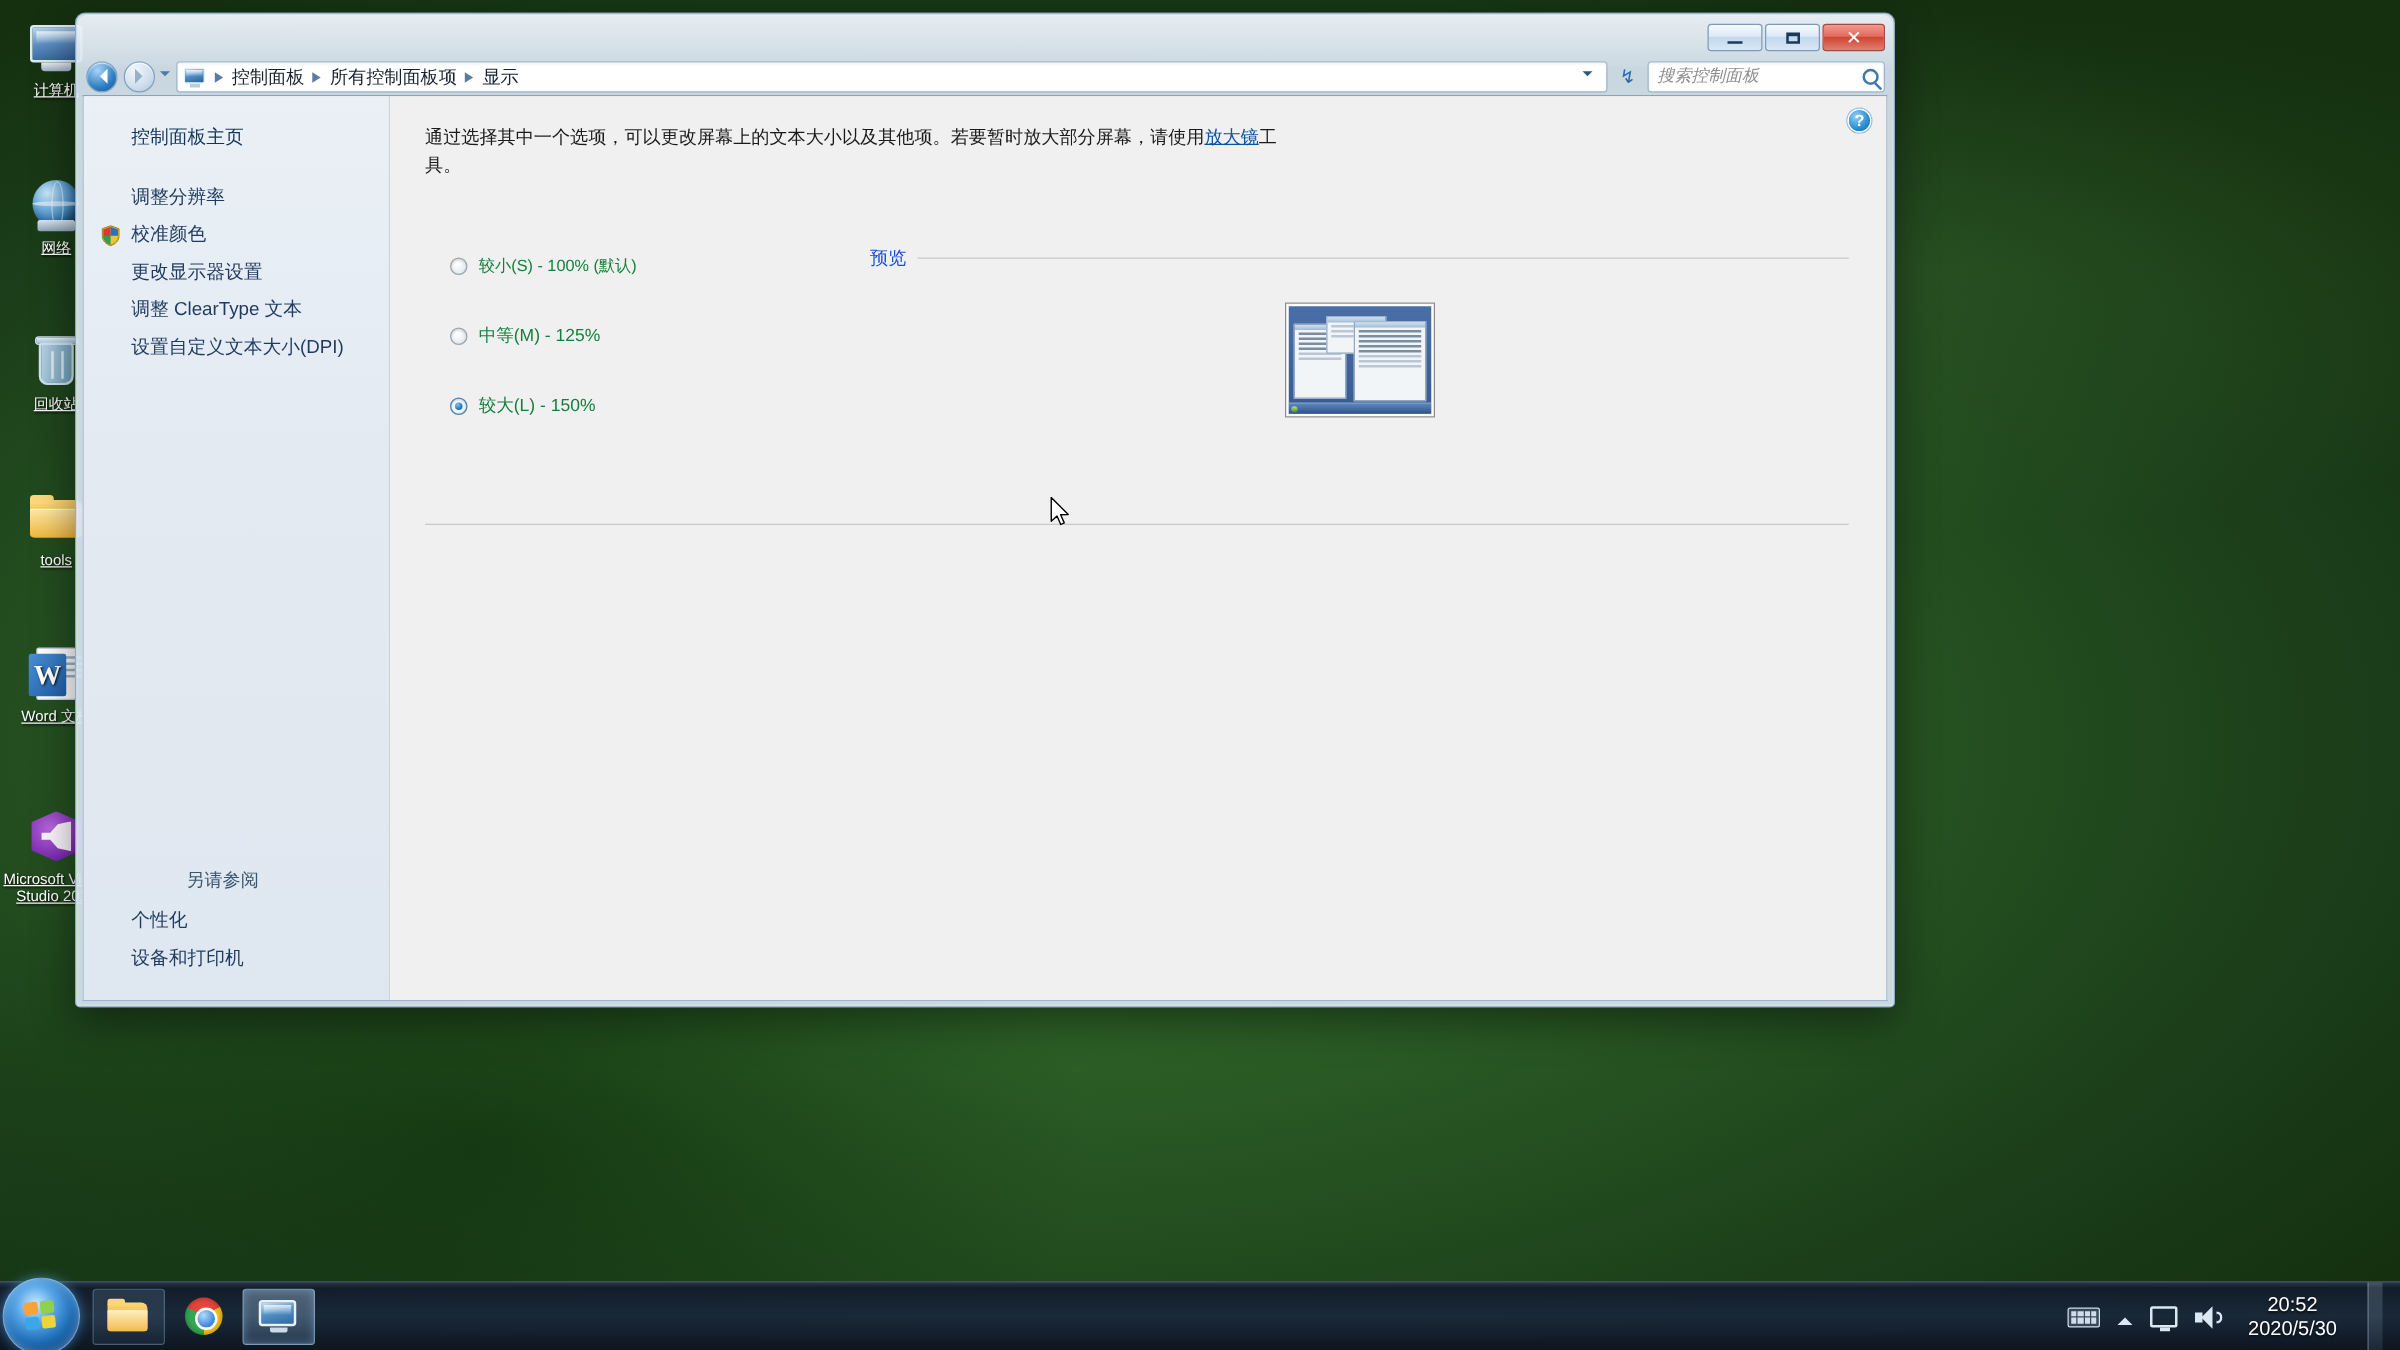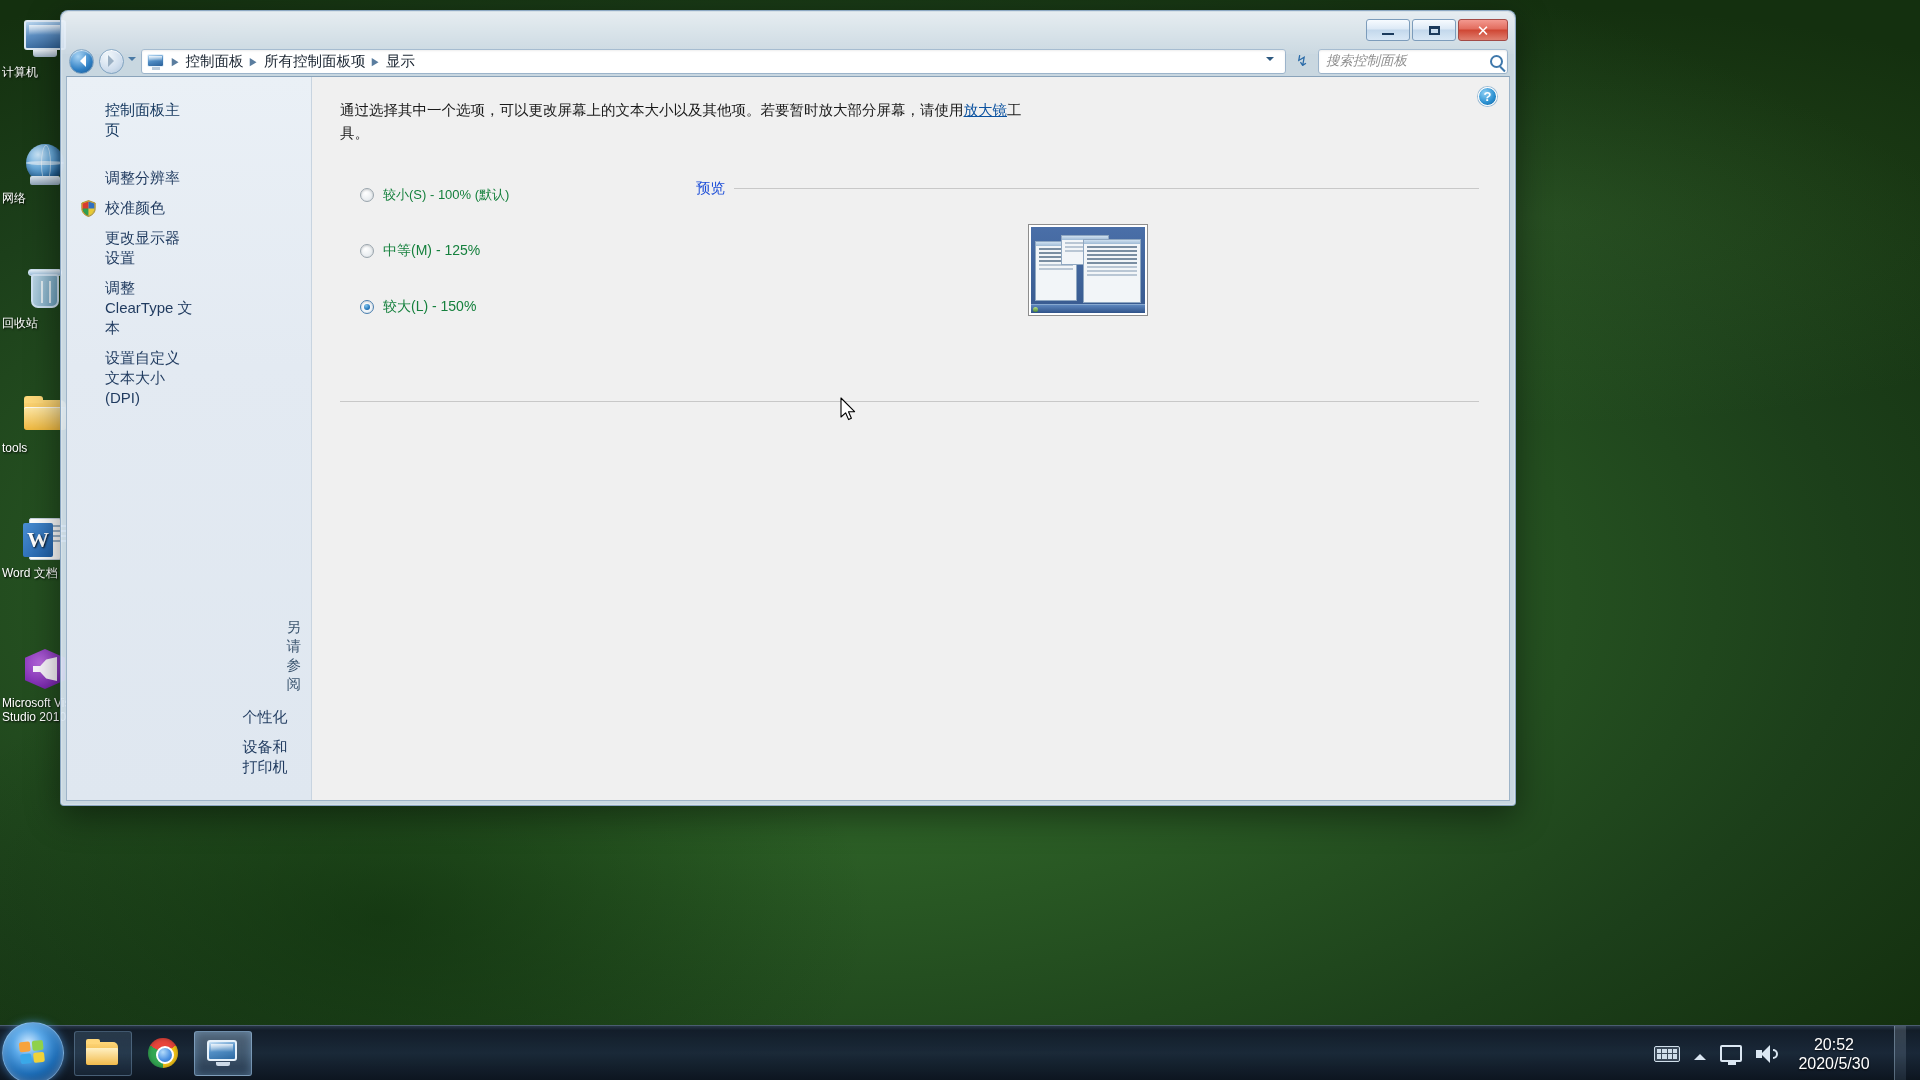--- a/index.html
+++ b/index.html
@@ -22,26 +22,27 @@
     position:absolute; inset:0;
     background:
       radial-gradient(ellipse 700px 400px at 20% 85%, rgba(10,40,8,.55), transparent 70%),
       radial-gradient(ellipse 900px 300px at 80% 20%, rgba(90,150,70,.18), transparent 70%);
   }
 
   
   .desk-icon {
     position: absolute;
     width: 86px;
-    text-align: left;
+    text-align: center;
     color: #fff;
     font-size: 12px;
     line-height: 14px;
     text-shadow: 1px 1px 2px rgba(0,0,0,.9);
     z-index: 2;
+    text-decoration: underline;
   }
   .desk-icon .glyph {
     width: 48px; height: 48px;
     margin: 0 auto 3px;
     position: relative;
   }
   .desk-icon .cap { display:block; word-break: break-all; }
 
   
   .ic-computer .scr {
@@ -282,21 +283,21 @@
     overflow:hidden;
   }
 
   
   .leftpane{
     width: 245px; flex:none;
     background: linear-gradient(180deg,#eaf0f6 0%, #e3eaf2 40%, #dfe7f0 100%);
     border-right:1px solid #c8d4e0;
     padding: 18px 0 0 0;
     position:relative;
-    display:flex; flex-direction: row;
+    display:flex; flex-direction: column;
   }
   .lp-top{ padding-left: 0; }
   .lp-link{
     font-size: 15px;
     color:#1f3a5f;
     padding: 5px 10px 5px 38px;
     line-height: 20px;
     position:relative;
   }
   .lp-home{ margin-bottom: 18px; color:#12355c; }
@@ -330,21 +331,21 @@
     border:1px solid #fff;
     box-shadow: 0 0 0 1px #9dbdd6;
   }
   h1.page-title{
     font-size: 20.5px; font-weight: normal; color:#1a3d73;
     margin: 0 0 12px 0;
   }
   .desc{
     font-size: 14.5px; color:#1a1a1a; line-height: 23px;
     max-width: 700px;
-    margin-bottom: 34px;
+    margin-bottom: 52px;
   }
   .desc a{ color:#0b52a0; text-decoration: underline; }
 
   .optpreview{
     display:flex;
     padding-left: 20px;
   }
   .options{ width: 330px; flex:none; padding-top: 6px;}
   .opt{
     display:flex; align-items:center;

